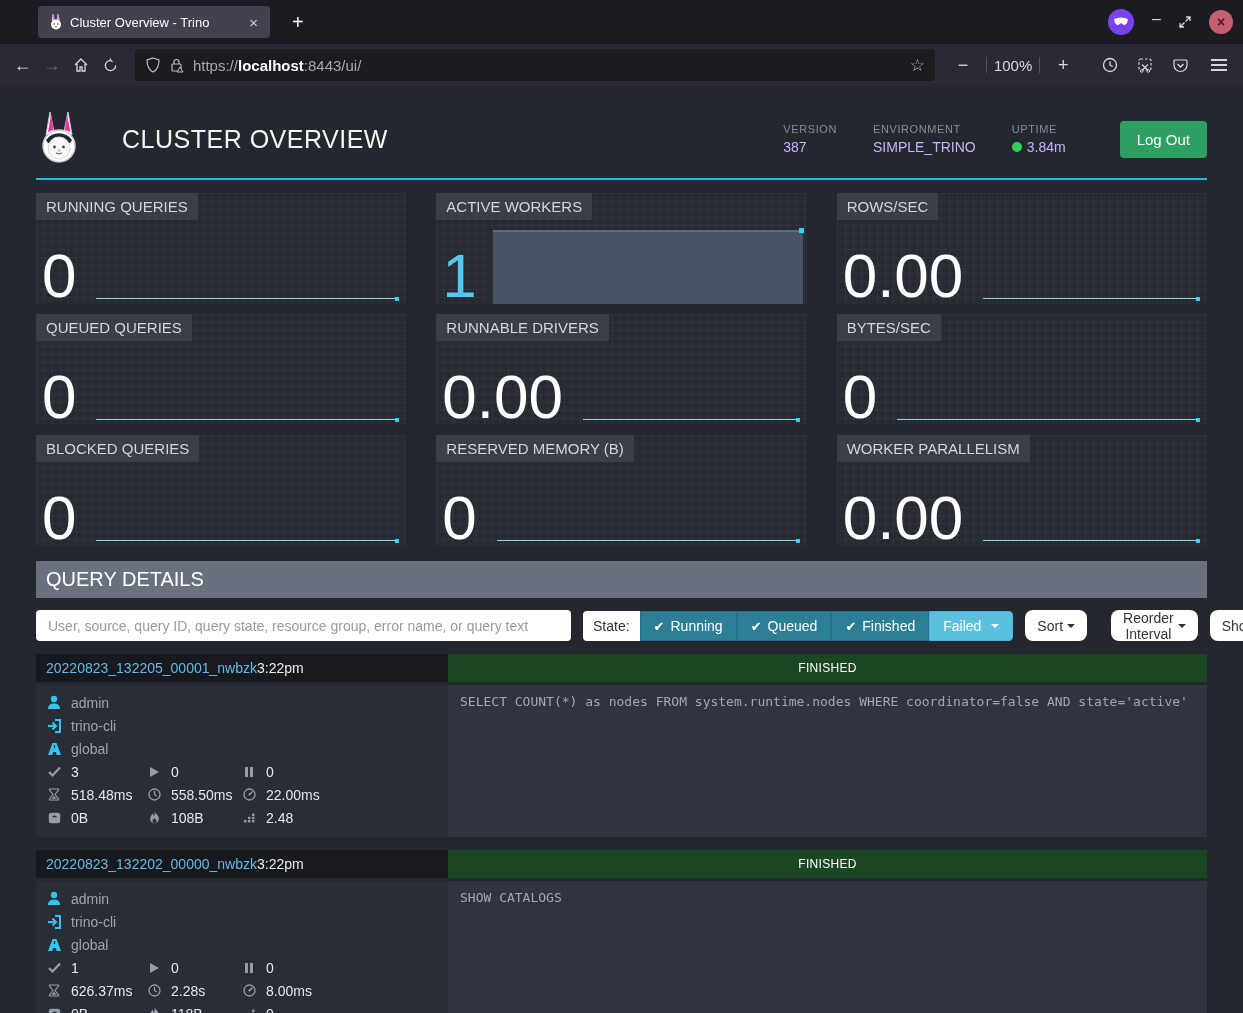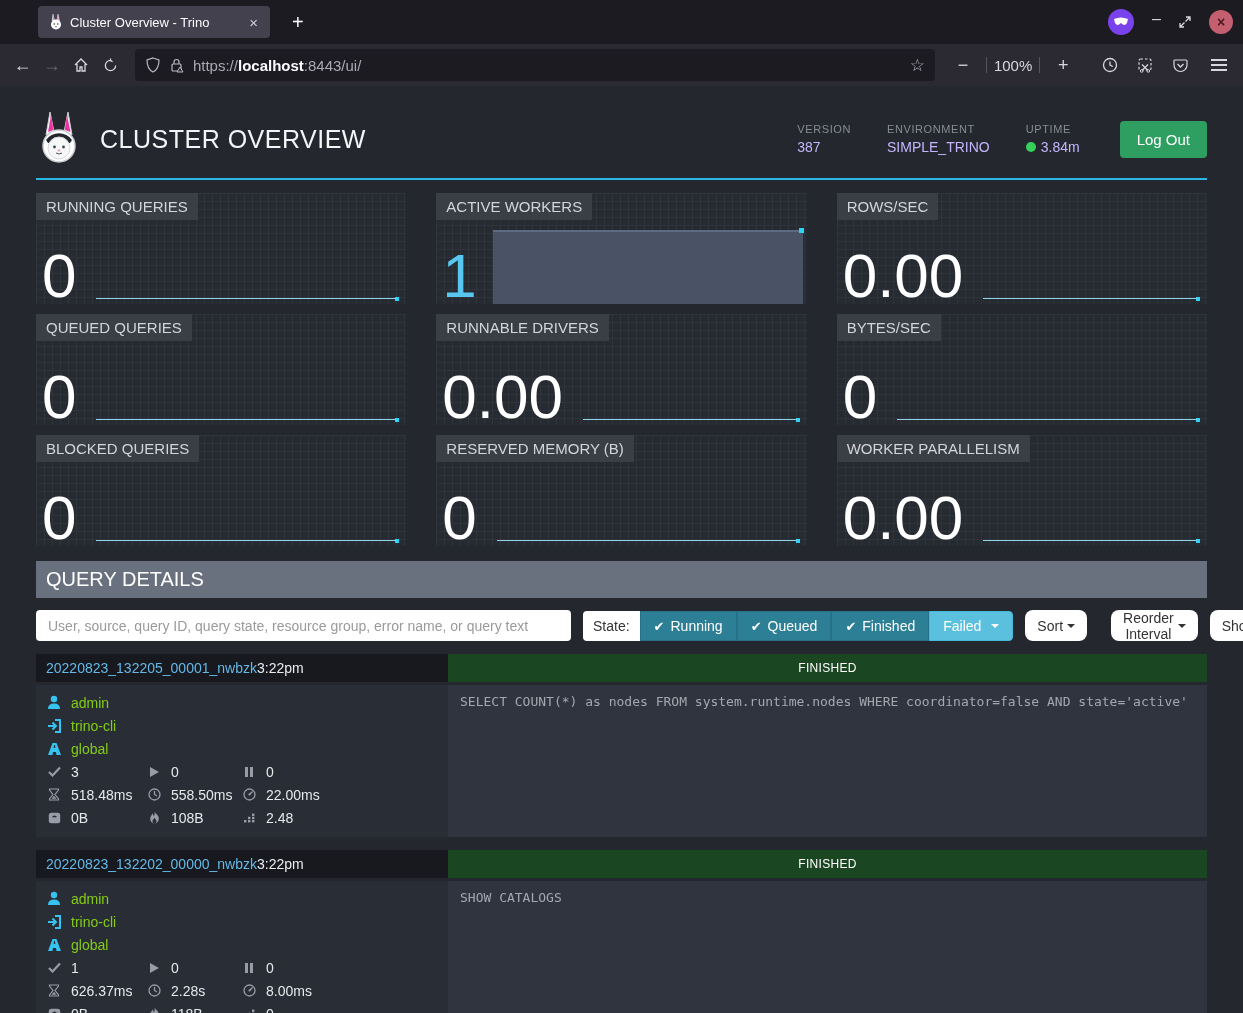--- a/index.html
+++ b/index.html
@@ -31,22 +31,22 @@
   .star { color:#b9b9c1; font-size:17px; }
   .zoom-group { display:flex; align-items:center; color:#d7d7de; font-size:15px; gap:2px; }
   .vsep { width:1px; height:16px; background:#55545e; margin:0 5px; }
   .hamburger { display:flex; flex-direction:column; gap:3px; padding:0 6px; }
   .hamburger i { display:block; width:16px; height:2px; background:#d7d7de; }
 
   
   .page { height:927px; background:#24272e; padding:0 36px; overflow:hidden; }
   .app-header { display:flex; align-items:center; padding-top:22px; height:84px; }
   .logo { margin-right:18px; }
-  .page-title { color:#f4f5f6; font-size:25px; letter-spacing:0.5px; flex:1; }
-  .meta { display:flex; gap:36px; align-items:flex-start; margin-right:40px; }
+  .page-title { color:#f4f5f6; font-size:25px; letter-spacing:0.5px; flex:1;margin-left:22px; }
+  .meta { display:flex; gap:36px; align-items:flex-start; margin-right:54px; }
   .meta-item .meta-label { color:#878d95; font-size:11px; letter-spacing:0.6px; }
   .meta-item .meta-value { color:#c4b5fd; font-size:14px; margin-top:4px; display:flex; align-items:center; gap:5px; }
   .dot-green { width:10px; height:10px; border-radius:50%; background:#35d05a; display:inline-block; }
   .logout-btn { background:#2e9e61; color:#fff; border:none; font-size:15px; padding:10px 17px;
     border-radius:4px; font-family:inherit; }
   .header-rule { border:none; border-top:2px solid #29b6e3; margin:8px 0 0 0; }
 
   
   .stats-grid { display:grid; grid-template-columns:repeat(3,1fr); column-gap:30px; row-gap:10px; margin-top:13px; }
   .stat-card { position:relative; height:111px; background-color:#262a31;
@@ -91,21 +91,21 @@
   .q-header-left { width:412px; background:#17191f; display:flex; justify-content:flex-start;
     align-items:center; padding:0 10px; }
   .q-id { color:#64b9e8; font-size:14px; }
   .q-time { color:#e9ebee; font-size:14px; }
   .q-status { flex:1; background:#1b4622; color:#fff; font-size:12px; display:flex;
     align-items:center; justify-content:center; letter-spacing:0.3px; }
   .q-body { display:flex; margin-top:3px; align-items:stretch; }
   .q-stats { width:412px; background:#282d36; padding:6px 10px 8px 10px; }
   .q-sql { flex:1; background:#2f343e; color:#a2a8b0; font-family:"DejaVu Sans Mono", monospace;
     font-size:13px; padding:8px 12px; white-space:pre-wrap; line-height:1.4; }
-  .stat-line { display:flex; align-items:center; gap:9px; height:23px; color:#84cc16; font-size:14px; }
+  .stat-line { display:flex; align-items:center; gap:9px; height:23px; color:#a3a3a3; font-size:14px; }
   .stat-grid-row { display:grid; grid-template-columns:100px 95px 1fr; height:23px; }
   .stat-cell { display:flex; align-items:center; gap:9px; color:#e6e8ea; font-size:14px; }
   .icon { display:inline-flex; width:16px; justify-content:center; }
 </style>
 </head>
 <body>
 
 <div class="tabstrip">
   <div class="tab">
     <span class="icon">

